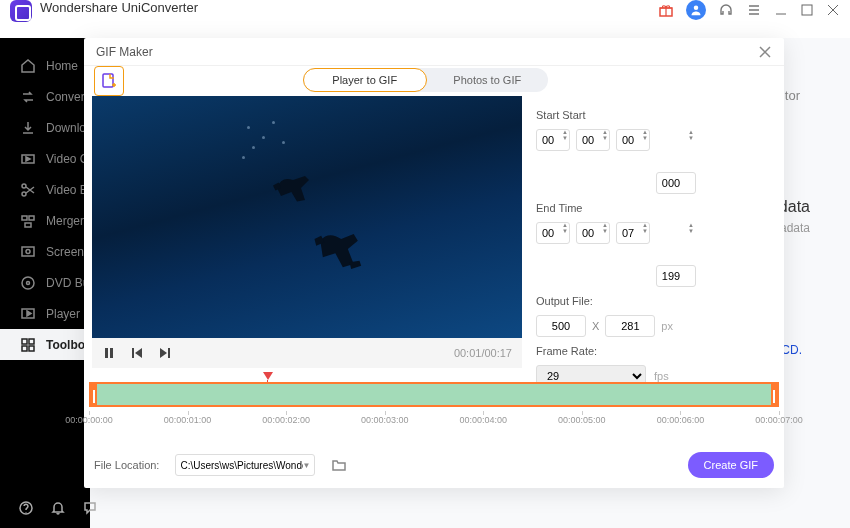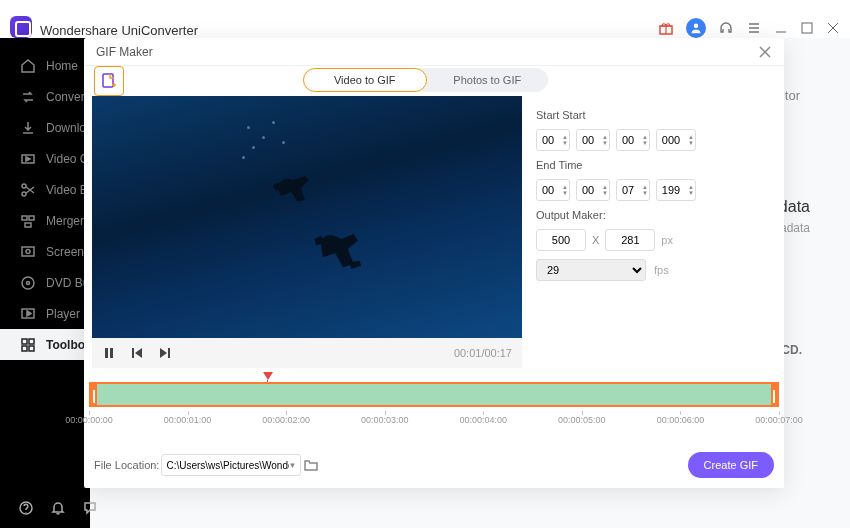--- a/index.html
+++ b/index.html
@@ -1,19 +1,19 @@
 <!DOCTYPE html>
 <html><head>
 <meta charset="utf-8">
 <style>
 * { box-sizing: border-box; margin: 0; padding: 0; font-family: -apple-system, BlinkMacSystemFont, "Segoe UI", Arial, sans-serif; }
 body { width: 850px; height: 528px; background: #fff; overflow: hidden; position: relative; }
 
 
-.titlebar { height: 38px; display: flex; align-items: flex-end; padding: 0 10px; }
+.titlebar { height: 38px; display: flex; align-items: flex-start; padding: 0 10px; }
 .app-logo { width: 22px; height: 22px; background: linear-gradient(135deg, #6a3de8, #4a2bc7); border-radius: 6px; margin-right: 8px; position: relative; }
 .app-logo::after { content: ""; position: absolute; left: 5px; top: 5px; width: 12px; height: 12px; border: 2px solid #fff; border-radius: 3px; }
 .app-title { font-size: 13px; color: #333; font-weight: 500; }
 .titlebar-right { margin-left: auto; display: flex; align-items: center; gap: 12px; }
 .titlebar-icon { width: 16px; height: 16px; display: flex; align-items: center; justify-content: center; color: #666; font-size: 14px; cursor: pointer; }
 .gift-icon { color: #e74c3c; }
 .user-badge { width: 20px; height: 20px; background: #3b82f6; border-radius: 50%; display: flex; align-items: center; justify-content: center; }
 .user-badge svg { width: 12px; height: 12px; fill: #fff; }
 .win-btn { width: 14px; height: 14px; color: #666; cursor: pointer; }
 
@@ -25,21 +25,21 @@
 .side-item { height: 31px; display: flex; align-items: center; padding-left: 20px; gap: 10px; font-size: 12px; color: #888; cursor: pointer; white-space: nowrap; overflow: hidden; }
 .side-item.active { background: #f3f4f6; color: #222; font-weight: 600; }
 .side-icon { width: 16px; height: 16px; flex-shrink: 0; }
 .side-icon svg { width: 16px; height: 16px; stroke: currentColor; fill: none; stroke-width: 1.5; }
 
 
 .backdrop-content { flex: 1; background: #f8f9fb; position: relative; padding: 24px; }
 .hint-text { position: absolute; right: 50px; top: 50px; font-size: 13px; color: #888; }
 .data-hdr { position: absolute; right: 40px; top: 160px; font-size: 16px; color: #333; font-weight: 500; }
 .data-sub { position: absolute; right: 40px; top: 183px; font-size: 12px; color: #999; }
-.cd-text { position: absolute; right: 48px; top: 305px; font-size: 12px; color: #737373; font-weight: bold; }
+.cd-text { position: absolute; right: 48px; top: 305px; font-size: 12px; color: #1d4ed8; }
 
 
 .status-bar { position: absolute; bottom: 8px; left: 18px; display: flex; gap: 16px; color: #aaa; }
 .status-bar svg { width: 16px; height: 16px; stroke: currentColor; fill: none; stroke-width: 1.5; }
 
 
 .modal { position: absolute; left: 84px; top: 38px; width: 700px; height: 450px; background: #fff; box-shadow: 0 4px 24px rgba(0,0,0,0.1); border-radius: 2px; }
 .modal-header { height: 28px; display: flex; align-items: center; padding: 0 12px; border-bottom: 1px solid #f0f0f0; }
 .modal-title { font-size: 12px; color: #555; }
 .modal-close { margin-left: auto; width: 14px; height: 14px; cursor: pointer; color: #888; }
@@ -62,23 +62,23 @@
 .bubbles { position: absolute; left: 140px; top: 10px; width: 100px; height: 70px; }
 .bubble { position: absolute; width: 3px; height: 3px; background: rgba(200,230,255,0.4); border-radius: 50%; }
 .video-controls { height: 30px; background: #f5f5f5; display: flex; align-items: center; padding: 0 10px; gap: 14px; }
 .vc-btn { width: 14px; height: 14px; cursor: pointer; color: #444; }
 .vc-time { margin-left: auto; font-size: 11px; color: #999; }
 
 
 .settings { position: absolute; left: 452px; top: 65px; width: 240px; font-size: 11px; color: #555; }
 .set-label { margin-bottom: 8px; margin-top: 6px; }
 .time-row { display: flex; gap: 6px; margin-bottom: 8px; }
-.spin { position: relative; display: flex; align-items: center; }
+.spin { position: relative; display: flex; align-items: flex-start; }
 .spin input { width: 34px; height: 22px; border: 1px solid #ddd; border-radius: 3px; text-align: center; font-size: 11px; padding-right: 10px; }
-.spin.wide input { width: 40px; }
+.spin.wide input { width: 40px; margin-top: 43px; }
 .spin-btns { position: absolute; right: 2px; display: flex; flex-direction: column; gap: 0; }
 .spin-btns span { font-size: 6px; line-height: 6px; color: #888; cursor: pointer; }
 .size-row { display: flex; align-items: center; gap: 6px; margin-bottom: 8px; }
 .size-row input { width: 50px; height: 22px; border: 1px solid #ddd; border-radius: 3px; text-align: center; font-size: 11px; }
 .size-x { color: #888; }
 .size-unit { color: #aaa; font-size: 11px; }
 .fr-row { display: flex; align-items: center; gap: 8px; }
 .fr-select { width: 110px; height: 22px; border: 1px solid #ddd; border-radius: 3px; font-size: 11px; padding: 0 6px; }
 
 
@@ -88,21 +88,21 @@
 .tl-handle.left { left: 0; }
 .tl-handle.right { right: 0; }
 .tl-handle::after { content: ""; position: absolute; left: 2px; top: 6px; width: 2px; height: 13px; background: #fff; }
 .playhead { position: absolute; left: 174px; top: -10px; width: 0; height: 0; border-left: 5px solid transparent; border-right: 5px solid transparent; border-top: 8px solid #e64545; }
 .playhead-line { position: absolute; left: 178px; top: -2px; width: 1px; height: 27px; background: #e64545; }
 .tick-row { height: 22px; display: flex; position: relative; margin-top: 4px; }
 .tick { position: absolute; font-size: 9px; color: #999; top: 4px; transform: translateX(-50%); }
 .tick-mark { position: absolute; top: 0; width: 1px; height: 4px; background: #ccc; }
 
 
-.bottom-row { position: absolute; left: 10px; bottom: 10px; width: 680px; display: flex; align-items: center; gap: 2px; }
+.bottom-row { position: absolute; left: 10px; bottom: 10px; width: 680px; display: flex; align-items: center; gap: 16px; }
 .fl-label { font-size: 11px; color: #666; }
 .fl-select { flex: 0 0 140px; height: 22px; border: 1px solid #ddd; border-radius: 3px; font-size: 10px; padding: 0 4px; display: flex; align-items: center; justify-content: space-between; overflow: hidden; white-space: nowrap; }
 .fl-folder { width: 16px; height: 16px; cursor: pointer; }
 .fl-folder svg { width: 16px; height: 16px; stroke: #888; fill: none; stroke-width: 1.5; }
 .create-btn { margin-left: auto; height: 26px; padding: 0 16px; background: #7c5cff; color: #fff; border: none; border-radius: 13px; font-size: 11px; cursor: pointer; }
 </style>
 </head>
 <body>
 
 <div class="titlebar">
@@ -249,21 +249,21 @@
   </div>
 
   <div class="file-thumb">
     <svg viewBox="0 0 18 18">
         <rect x="3" y="2" width="10" height="13" rx="1"></rect>
         <path d="M10 2v4h4M12 13h4m-2-2v4" stroke="#f39c12"></path>
       </svg>
   </div>
 
   <div class="tab-pill">
-    <div class="tab-half active">Video to GIF</div>
+    <div class="tab-half active">Player to GIF</div>
     <div class="tab-half">Photos to GIF</div>
   </div>
 
   <div class="video-wrap">
     <div class="video-frame">
       <div class="bubbles">
         <div class="bubble" style="left:10px;top:50px"></div>
           <div class="bubble" style="left:20px;top:40px"></div>
         <div class="bubble" style="left:30px;top:30px"></div>
           <div class="bubble" style="left:15px;top:20px"></div>
@@ -353,27 +353,28 @@
           </div>
         </div>
       <div class="spin wide">
           <input value="199" style="">
           <div class="spin-btns">
             <span>▲</span>
             <span>▼</span>
           </div>
         </div>
     </div>
-    <div class="set-label">Output Maker:</div>
+    <div class="set-label">Output File:</div>
     <div class="size-row">
       <input value="500" style="">
       <span class="size-x">X</span>
       <input value="281" style="">
       <span class="size-unit">px</span>
     </div>
+    <div class="set-label">Frame Rate:</div>
     <div class="fr-row">
       <select class="fr-select"><option>29</option></select>
       <span class="size-unit">fps</span>
     </div>
   </div>
 
   <div class="timeline-wrap">
     <div class="playhead"></div>
     <div class="playhead-line"></div>
     <div class="timeline-track">

